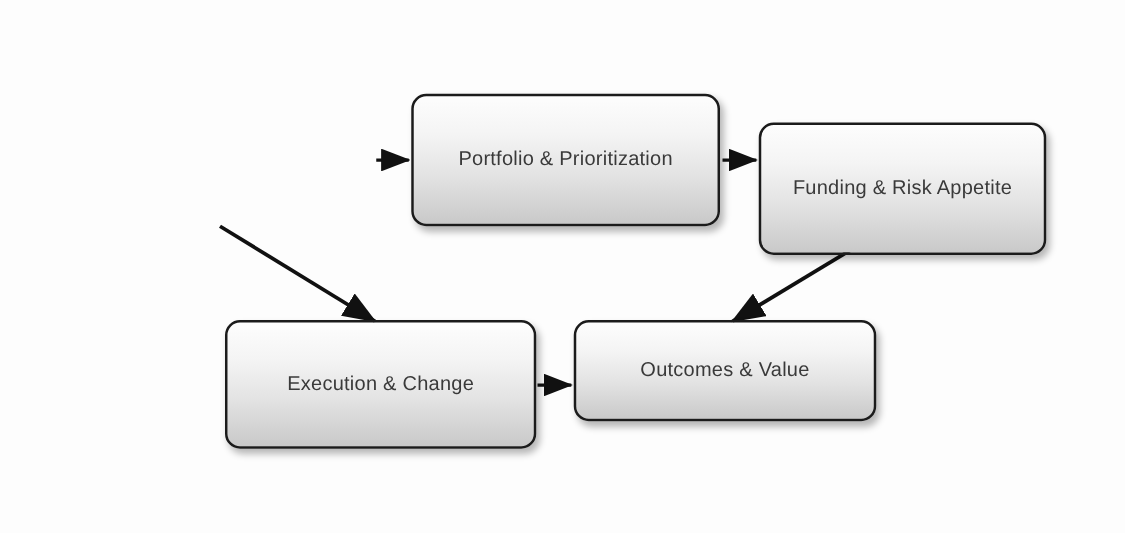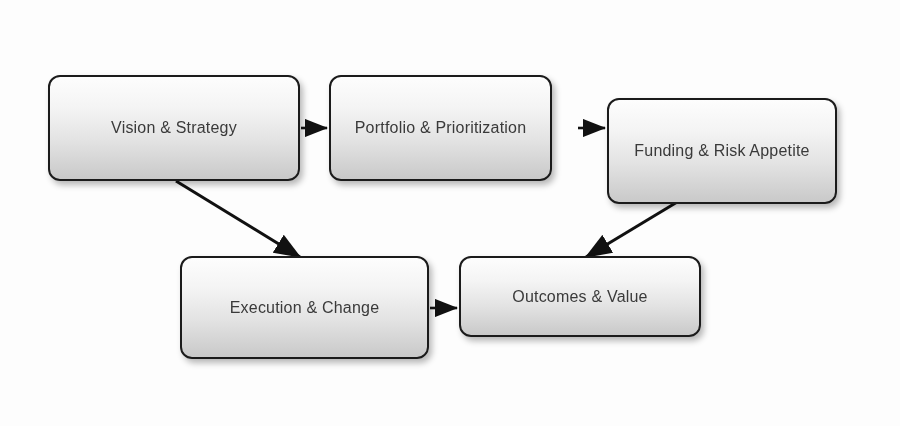--- a/index.html
+++ b/index.html
@@ -41,21 +41,21 @@
   }
   .node-label {
     color: #3a3a3a;
     font-size: 16px;
     font-family: "Liberation Sans", sans-serif;
     letter-spacing: 0.2px;
     white-space: nowrap;
     text-align: center;
   }
   #node-vision   { left: 48px;  top: 75px;  width: 252px; height: 106px; }
-  #node-portfolio{ left: 329px; top: 75px;  width: 223px; height: 106px; }
+  #node-portfolio{ left: 329px; top: 75px;  width: 247px; height: 106px; }
   #node-funding  { left: 607px; top: 75px;  width: 230px; height: 106px; margin-top: 23px; }
   #node-execution{ left: 180px; top: 256px; width: 249px; height: 103px; }
   #node-outcomes { left: 459px; top: 256px; width: 242px; height: 81px; }
 </style>
 </head>
 <body>
 
 <div id="canvas">
 
   <svg id="edges" viewBox="0 0 900 426" xmlns="http://www.w3.org/2000/svg">
@@ -79,23 +79,20 @@
 
     <g>
       <line x1="176" y1="181" x2="300" y2="257" stroke="#111111" stroke-width="3" marker-end="url(#arrowhead)"></line>
     </g>
 
     <g>
       <line x1="712" y1="181" x2="586" y2="257" stroke="#111111" stroke-width="3" marker-end="url(#arrowhead)"></line>
     </g>
   </svg>
 
-  <div class="node" id="node-vision">
-    <span class="node-label">Vision &amp; Strategy</span>
-  </div>
 
   <div class="node" id="node-portfolio">
     <span class="node-label">Portfolio &amp; Prioritization</span>
   </div>
 
   <div class="node" id="node-funding">
     <span class="node-label">Funding &amp; Risk Appetite</span>
   </div>
 
   <div class="node" id="node-execution">

